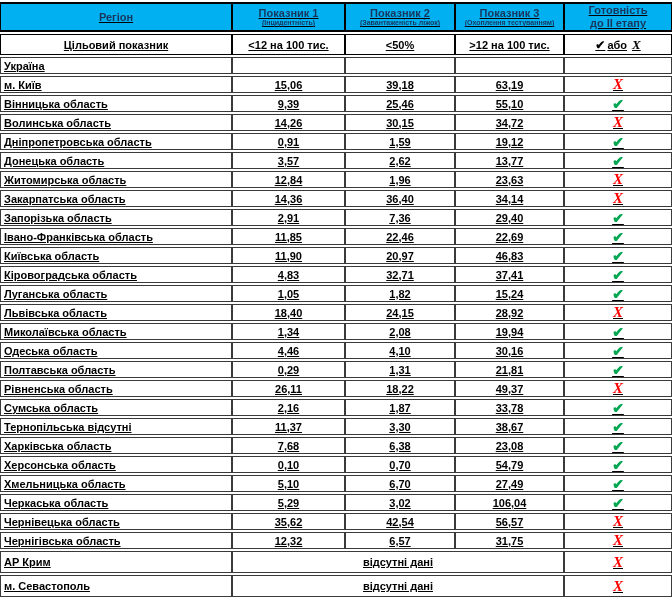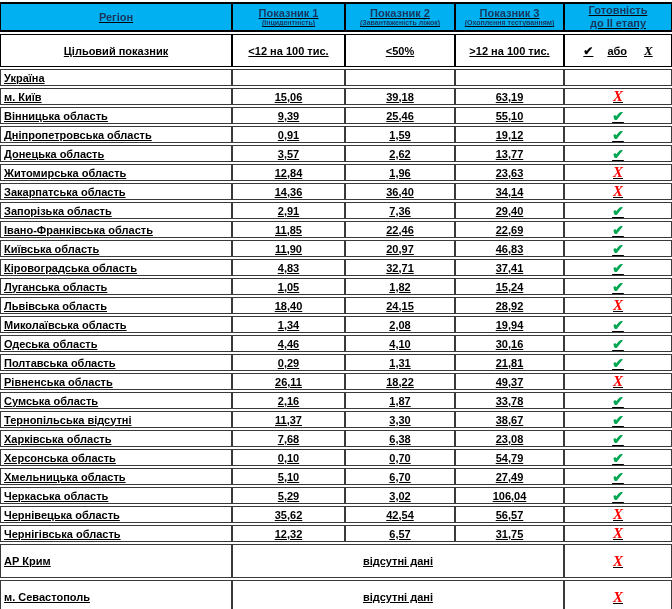--- a/index.html
+++ b/index.html
@@ -39,29 +39,29 @@
   }
   th.hdr .sub {
     font-size: 7px;
     line-height: 1.1;
     font-weight: bold;
   }
   
   tr.target td {
     border: 1px solid #000;
     background: #fff;
-    height: 33px;
+    height: 21px;
   }
   
   td.cell {
     border: 1px solid #3a3a3a;
     background: #fff;
     height: 17px;
   }
-  tr.tall td.cell { height: 34px; }
+  tr.tall td.cell { height: 22px; }
   td.region-td {
     text-align: left;
   }
   .green  { background: var(--green,  #00B050); }
   .yellow { background: var(--yellow, #FFFF00); }
   .gray   { background: var(--gray,   #D9D9D9); }
   
   .check {
     color: var(--check, #00A651);
     font-size: 14px;
@@ -76,21 +76,21 @@
     line-height: 1;
   }
   .hcheck { font-size: 12px; color: #000; }
   .hcross {
     font-family: "Liberation Serif", serif;
     font-style: italic;
     font-size: 13px;
     color: #000;
     margin-left: 3px;
   }
-  .hor { margin: 0 14px; }
+  .hor { margin: 0 2px; }
 </style>
 </head>
 <body>
 
 <table class="grid">
   <colgroup>
     <col style="width:232px">
     <col style="width:113px">
     <col style="width:110px">
     <col style="width:109px">
@@ -142,20 +142,27 @@
         <td class="cell"><span class="cross">Х</span></td>
       </tr>
       <tr>
         <td class="cell region-td">Вінницька область</td>
         <td class="cell green">9,39</td>
         <td class="cell green">25,46</td>
         <td class="cell green">55,10</td>
         <td class="cell"><span class="check">✔</span></td>
       </tr>
       <tr>
+        <td class="cell region-td">Волинська область</td>
+        <td class="cell yellow">14,26</td>
+        <td class="cell green">30,15</td>
+        <td class="cell green">34,72</td>
+        <td class="cell"><span class="cross">Х</span></td>
+      </tr>
+      <tr>
         <td class="cell region-td">Дніпропетровська область</td>
         <td class="cell green">0,91</td>
         <td class="cell green">1,59</td>
         <td class="cell green">19,12</td>
         <td class="cell"><span class="check">✔</span></td>
       </tr>
       <tr>
         <td class="cell region-td">Донецька область</td>
         <td class="cell green">3,57</td>
         <td class="cell green">2,62</td>

